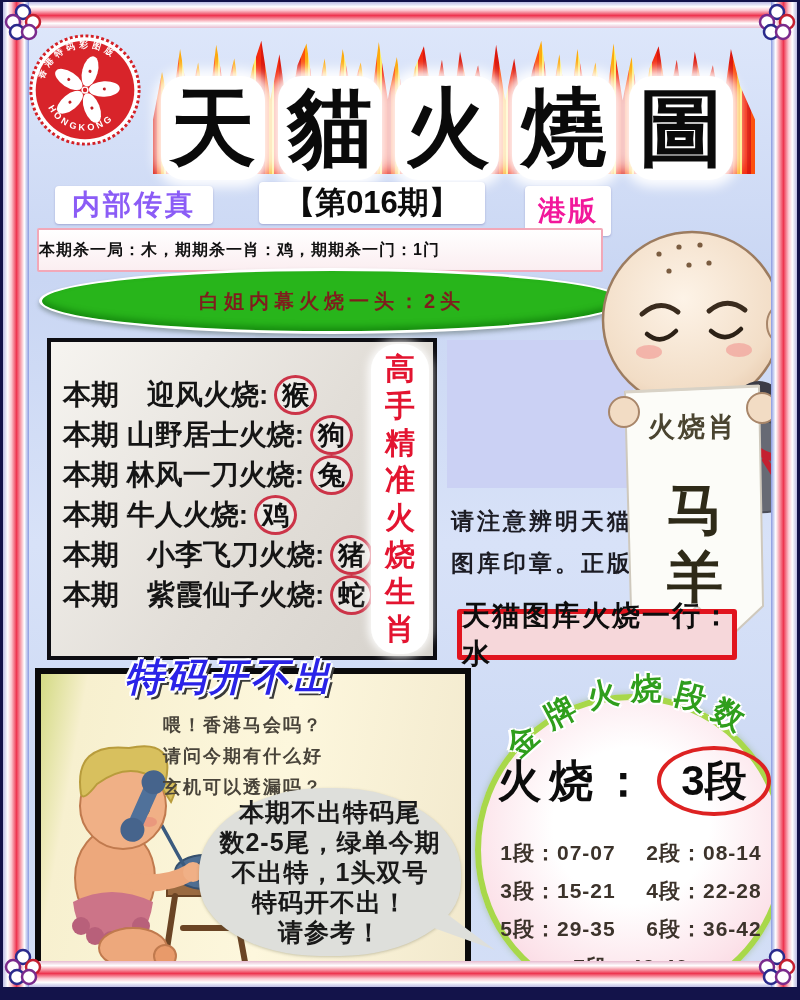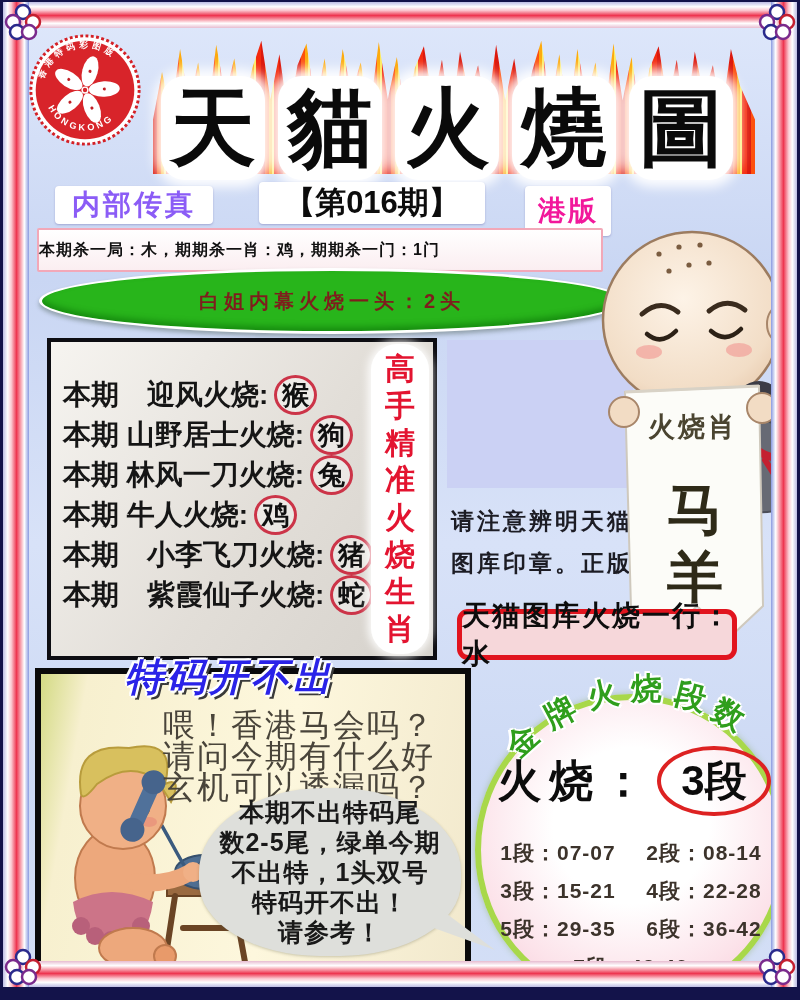--- a/index.html
+++ b/index.html
@@ -46,27 +46,27 @@
   .vstrip{position:absolute;left:368px;top:342px;width:58px;height:310px;z-index:5;background:#fff;border-radius:26px;
     box-shadow:0 0 8px 3px rgba(255,255,255,.9);display:flex;flex-direction:column;align-items:center;justify-content:space-around;padding:6px 0;}
   .vstrip span{color:#e31430;font-size:30px;font-weight:bold;line-height:1;}
   
   .lavender{position:absolute;left:444px;top:338px;width:186px;height:148px;z-index:1;background:#cbd1f4;}
   .notice{position:absolute;left:448px;top:492px;width:190px;z-index:4;color:#1c1c24;font-size:23px;font-weight:bold;letter-spacing:3px;line-height:42px;margin-top:6px;}
   
   .monk{position:absolute;left:594px;top:222px;width:202px;height:424px;z-index:4;}
   
   .rowline{position:absolute;left:454px;top:607px;width:280px;height:51px;z-index:6;border:5px solid #e1141e;background:#f6d7da;
-    display:flex;align-items:center;justify-content:center;color:#0d0d0d;font-size:28px;font-weight:bold;letter-spacing:2px;border-radius:11px;}
+    display:flex;align-items:center;justify-content:center;color:#0d0d0d;font-size:28px;font-weight:bold;letter-spacing:2px;border-radius:3px;}
   
   .phonepanel{position:absolute;left:32px;top:666px;width:436px;height:310px;z-index:4;border:6px solid #0a0a0a;
     background:linear-gradient(100deg,#d3da84 0%,#f7f0cf 10%,#fdf7dd 55%,#f2e9cd 100%);}
   .phonetitle{position:absolute;left:122px;top:650px;z-index:7;font-size:38px;font-weight:bold;font-style:italic;color:#2a23e8;letter-spacing:4px;
     text-shadow:-2px 0 #fff,2px 0 #fff,0 -2px #fff,0 2px #fff,-2px -2px #fff,2px 2px #fff,4px 4px 0 #3a3a3a;}
-  .question{position:absolute;left:160px;top:708px;z-index:6;color:#49443a;font-size:32px;font-weight:normal;letter-spacing:2px;line-height:31px;white-space:nowrap;}
+  .question{position:absolute;left:160px;top:708px;z-index:6;color:#49443a;font-size:18px;font-weight:bold;letter-spacing:2px;line-height:31px;white-space:nowrap;}
   .baby{position:absolute;left:34px;top:728px;width:224px;height:246px;z-index:5;}
   .bubble{position:absolute;left:196px;top:786px;width:262px;height:168px;z-index:6;background:#dedfdb;border-radius:48% 48% 46% 46%/50% 50% 44% 44%;
     display:flex;flex-direction:column;align-items:center;justify-content:center;box-shadow:0 1px 3px rgba(90,90,60,.3);}
   .bubble:after{content:"";position:absolute;right:-34px;bottom:6px;width:64px;height:48px;background:#dedfdb;clip-path:polygon(0 0,100% 100%,0 52%);}
   .bubble div{color:#191919;font-size:25px;font-weight:bold;line-height:30px;letter-spacing:1px;white-space:nowrap;}
   
   .bigcircle{position:absolute;left:472px;top:692px;width:312px;height:312px;z-index:4;border-radius:50%;border:6px solid #a8d84a;
     background:radial-gradient(circle at 50% 42%,#ffffff 0 34%,#fce3ea 68%,#f6c3d2 100%);box-shadow:0 0 6px rgba(120,160,60,.4);}
   .arcwrap{position:absolute;left:480px;top:664px;width:300px;height:90px;z-index:6;}
   .arcwrap span{position:absolute;font-size:31px;font-weight:bold;color:#2f9e1c;

